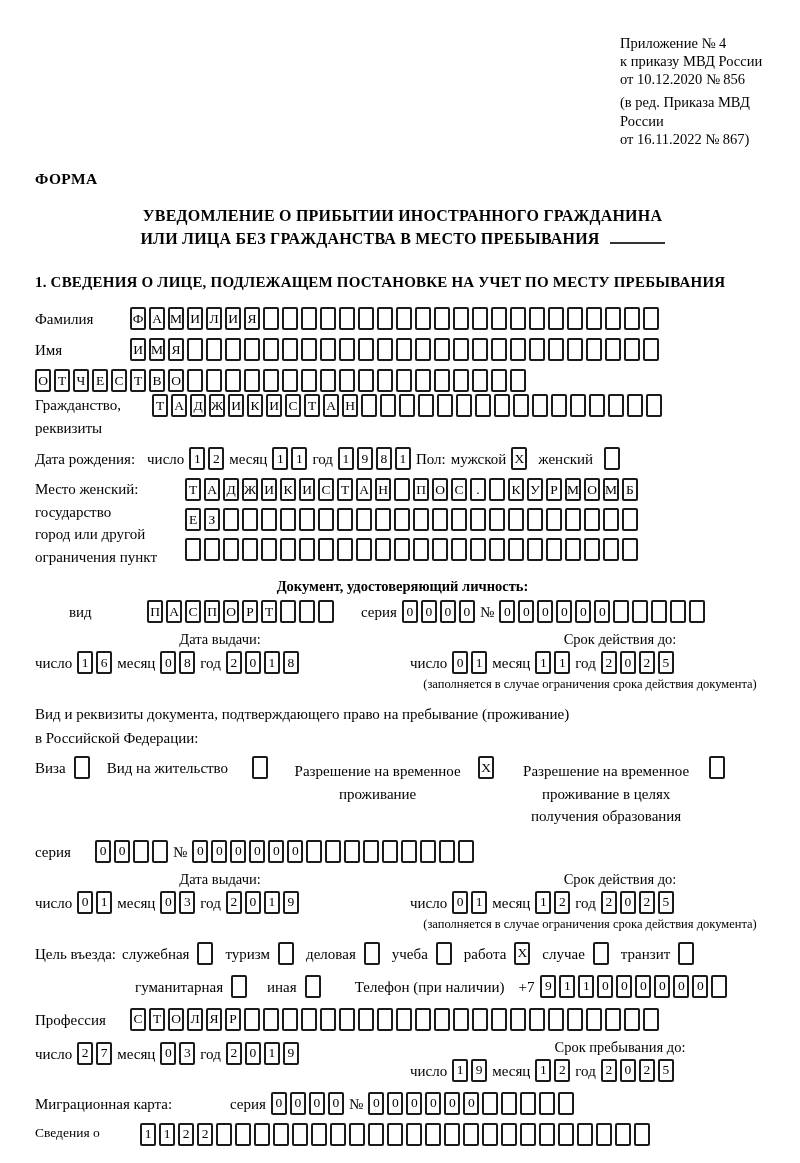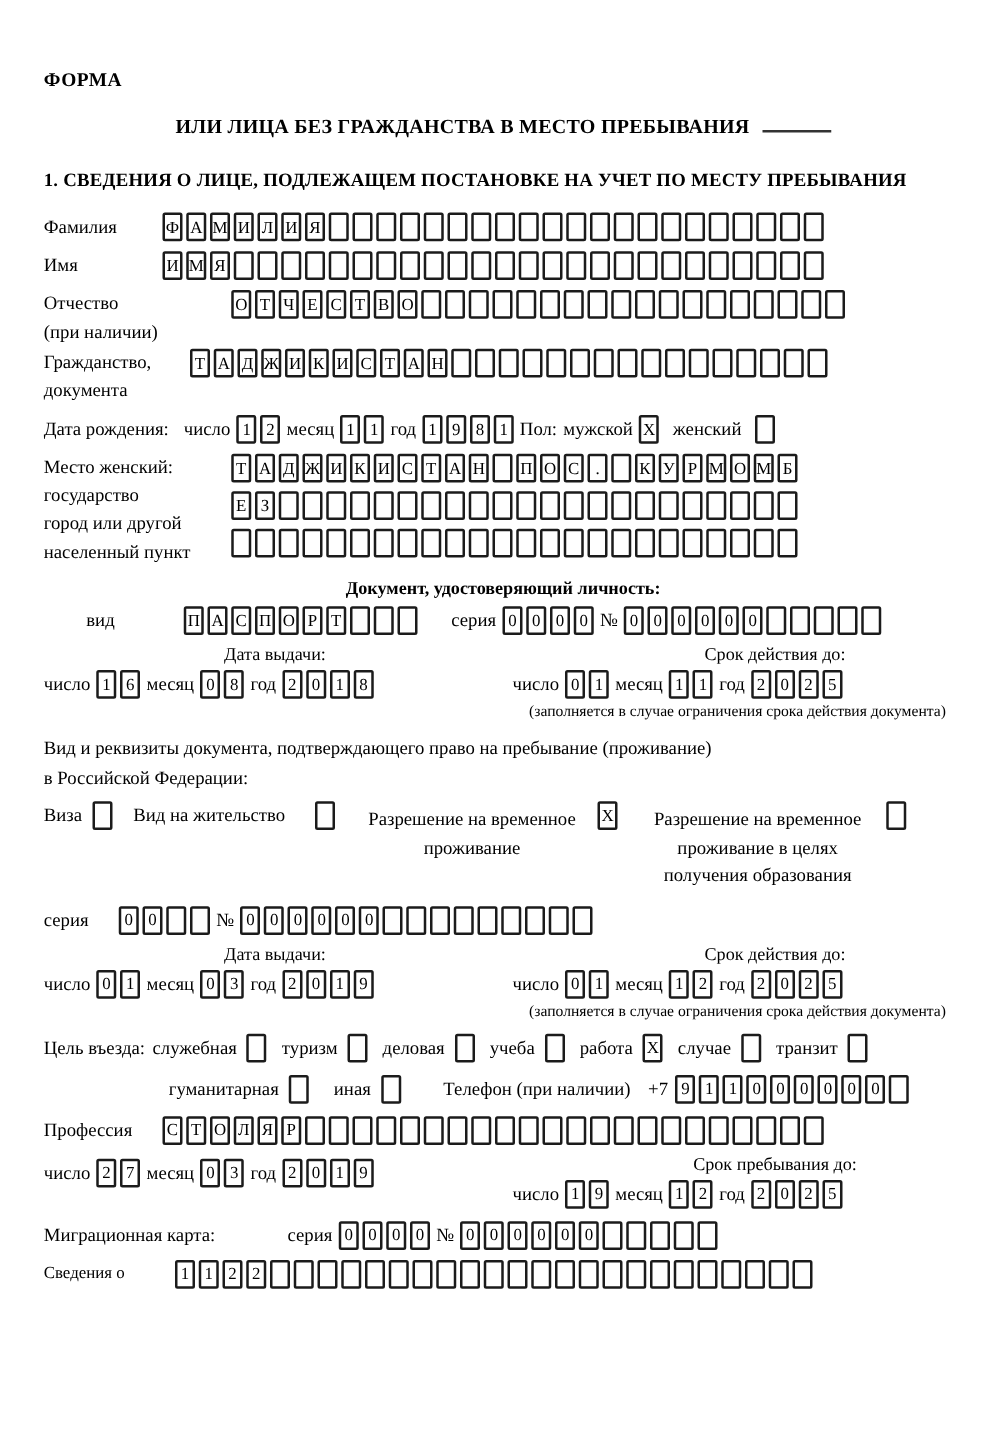--- a/index.html
+++ b/index.html
@@ -53,24 +53,33 @@
   .purpose-row .opt { margin-right:9px; }
   .indent100 { margin-left:100px; }
   .phone-label { font-size:15px; padding-top:4px; margin:0 14px 0 22px; }
   .phone-prefix { font-size:15px; padding-top:4px; margin-right:6px; }
 </style>
 </head>
 <body>
 
 <div class="page">
 
+  <div class="appendix-block">
+    <div>Приложение № 4</div>
+    <div>к приказу МВД России</div>
+    <div>от 10.12.2020 № 856</div>
+    <div class="gap"></div>
+    <div>(в ред. Приказа МВД России</div>
+    <div>от 16.11.2022 № 867)</div>
+  </div>
 
   <div class="form-label">ФОРМА</div>
 
   <div class="title">
+    <div>УВЕДОМЛЕНИЕ О ПРИБЫТИИ ИНОСТРАННОГО ГРАЖДАНИНА</div>
     <div><span>ИЛИ ЛИЦА БЕЗ ГРАЖДАНСТВА В МЕСТО ПРЕБЫВАНИЯ</span><span class="title-underline"></span></div>
   </div>
 
   <div class="section-heading">1. СВЕДЕНИЯ О ЛИЦЕ, ПОДЛЕЖАЩЕМ ПОСТАНОВКЕ НА УЧЕТ ПО МЕСТУ ПРЕБЫВАНИЯ</div>
 
   <div class="row" style="margin-top:16px;">
     <span class="lab w95">Фамилия</span>
     <span class="cells">
         <span class="cell">Ф</span>
         <span class="cell">А</span>
@@ -131,24 +140,20 @@
         <span class="cell"></span>
         <span class="cell"></span>
         <span class="cell"></span>
         <span class="cell"></span>
         <span class="cell"></span>
         <span class="cell"></span>
       </span>
   </div>
 
   <div class="row">
-    <span class="lab2 w150">
-      <div>Отчество</div>
-      <div>(при наличии)</div>
-    </span>
     <span class="cells">
         <span class="cell">О</span>
         <span class="cell">Т</span>
         <span class="cell">Ч</span>
         <span class="cell">Е</span>
         <span class="cell">С</span>
         <span class="cell">Т</span>
         <span class="cell">В</span>
         <span class="cell">О</span>
         <span class="cell"></span>
@@ -168,21 +173,21 @@
         <span class="cell"></span>
         <span class="cell"></span>
         <span class="cell"></span>
         <span class="cell"></span>
       </span>
   </div>
 
   <div class="row" style="margin-top:2px;">
     <span class="lab2 w115">
       <div>Гражданство,</div>
-      <div>документа</div>
+      <div>реквизиты</div>
     </span>
     <span class="cells">
         <span class="cell">Т</span>
         <span class="cell">А</span>
         <span class="cell">Д</span>
         <span class="cell">Ж</span>
         <span class="cell">И</span>
         <span class="cell">К</span>
         <span class="cell">И</span>
         <span class="cell">С</span>
@@ -236,21 +241,21 @@
     <span class="cells" style="margin-left:6px;">
         <span class="cell"></span>
       </span>
   </div>
 
   <div class="row">
     <span class="lab2 w150">
       <div>Место женский:</div>
       <div>государство</div>
       <div>город или другой</div>
-      <div>населенный пункт</div>
+      <div>ограничения пункт</div>
     </span>
     <span class="stackrows">
       <span class="cells">
           <span class="cell">Т</span>
           <span class="cell">А</span>
           <span class="cell">Д</span>
           <span class="cell">Ж</span>
           <span class="cell">И</span>
           <span class="cell">К</span>
           <span class="cell">И</span>

